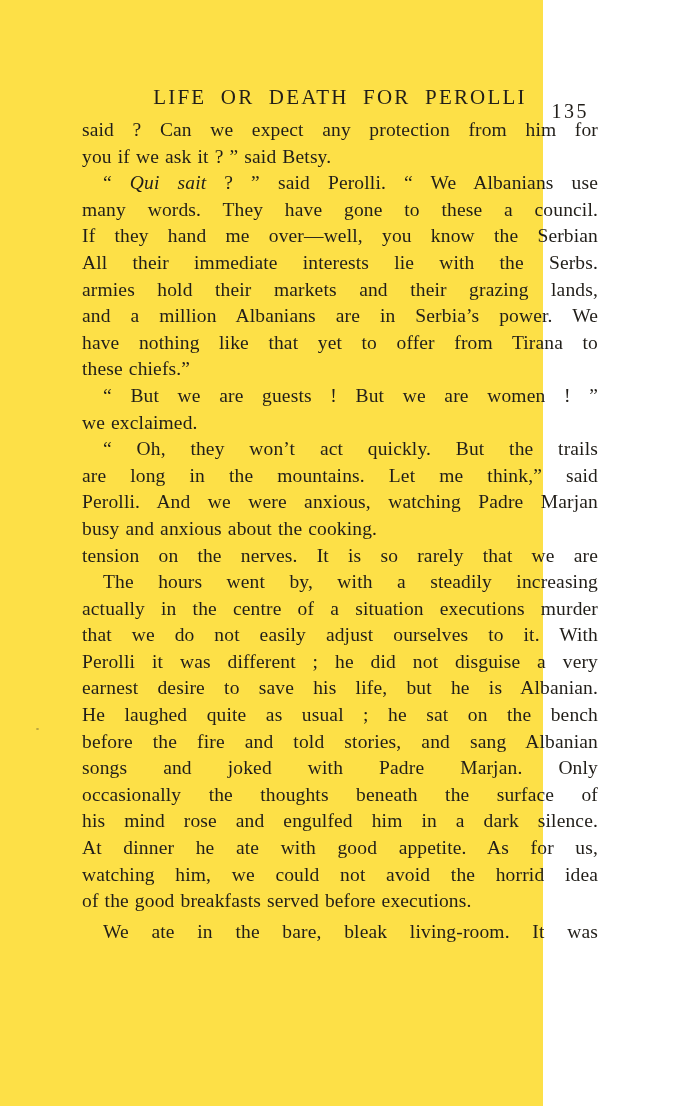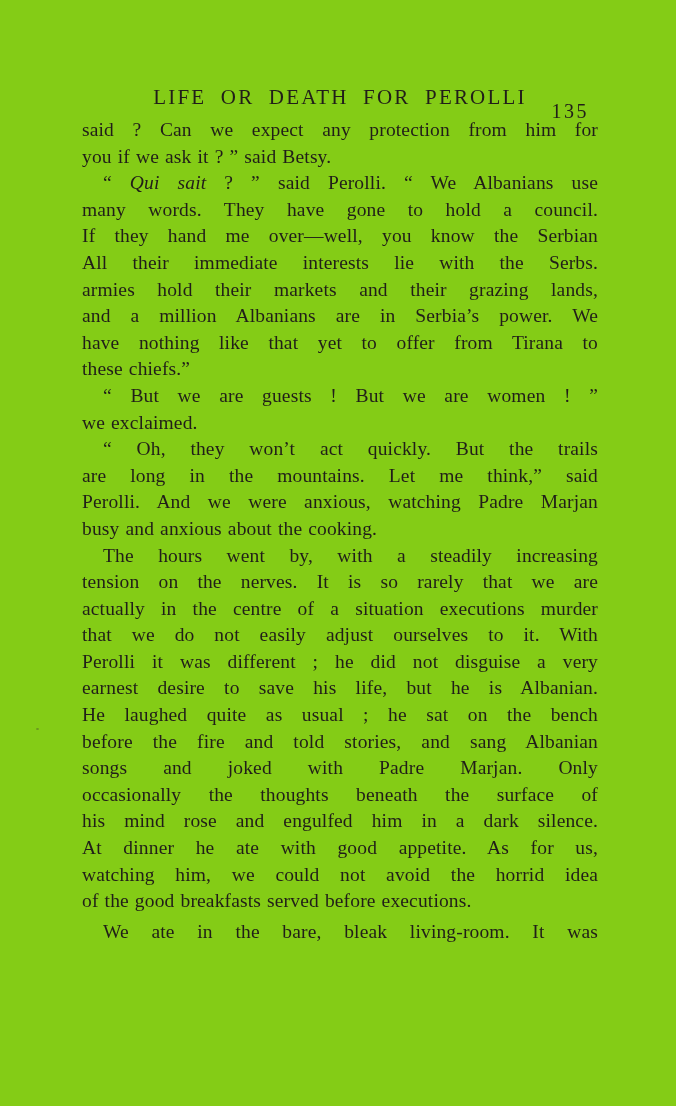--- a/index.html
+++ b/index.html
@@ -5,23 +5,23 @@
   html, body {
     margin: 0;
     padding: 0;
     width: 680px;
     height: 1106px;
     overflow: hidden;
   }
   .paper {
     position: absolute;
     left: 0; top: 0;
-    width: 676px;
+    width: 543px;
     height: 1106px;
-    background: #84cc16;
+    background: #fde047;
     font-family: "Liberation Serif", "DejaVu Serif", serif;
     color: #211e19;
   }
   .column {
     position: absolute;
     left: 82px;
     top: 84px;
     width: 516px;
   }
   .running-head {
@@ -88,35 +88,35 @@
   <div class="speck"></div>
   <div class="column">
     <div class="running-head">
       <span class="title">LIFE OR DEATH FOR PEROLLI</span>
       <span class="pagenum">135</span>
     </div>
     <div class="page-text">
         <div class="line"><span>said ?  Can we expect any protection from him for</span></div>
         <div class="line end"><span>you if we ask it ? ” said Betsy.</span></div>
         <div class="line indent"><span>“ </span><i>Qui sait</i><span> ? ” said Perolli.  “ We Albanians use</span></div>
-        <div class="line"><span>many words.  They have gone to hold a council.</span></div>
+        <div class="line"><span>many words.  They have gone to these a council.</span></div>
         <div class="line"><span>If they hand me over—well, you know the Serbian</span></div>
         <div class="line"><span>All their immediate interests lie with the Serbs.</span></div>
         <div class="line"><span>armies hold their markets and their grazing lands,</span></div>
         <div class="line"><span>and a million Albanians are in Serbia’s power.  We</span></div>
         <div class="line"><span>have nothing like that yet to offer from Tirana to</span></div>
         <div class="line end"><span>these chiefs.”</span></div>
         <div class="line indent"><span>“ But we are guests !  But we are women ! ”</span></div>
         <div class="line end"><span>we exclaimed.</span></div>
         <div class="line indent"><span>“ Oh, they won’t act quickly.  But the trails</span></div>
         <div class="line"><span>are long in the mountains.  Let me think,” said</span></div>
         <div class="line"><span>Perolli.  And we were anxious, watching Padre Marjan</span></div>
         <div class="line end"><span>busy and anxious about the cooking.</span></div>
+        <div class="line"><span>tension on the nerves.  It is so rarely that we are</span></div>
         <div class="line indent"><span>The hours went by, with a steadily increasing</span></div>
-        <div class="line"><span>tension on the nerves.  It is so rarely that we are</span></div>
         <div class="line"><span>actually in the centre of a situation executions murder</span></div>
         <div class="line"><span>that we do not easily adjust ourselves to it.  With</span></div>
         <div class="line"><span>Perolli it was different ; he did not disguise a very</span></div>
         <div class="line"><span>earnest desire to save his life, but he is Albanian.</span></div>
         <div class="line"><span>He laughed quite as usual ; he sat on the bench</span></div>
         <div class="line"><span>before the fire and told stories, and sang Albanian</span></div>
         <div class="line"><span>songs and joked with Padre Marjan.  Only</span></div>
         <div class="line"><span>occasionally the thoughts beneath the surface of</span></div>
         <div class="line"><span>his mind rose and engulfed him in a dark silence.</span></div>
         <div class="line"><span>At dinner he ate with good appetite.  As for us,</span></div>

